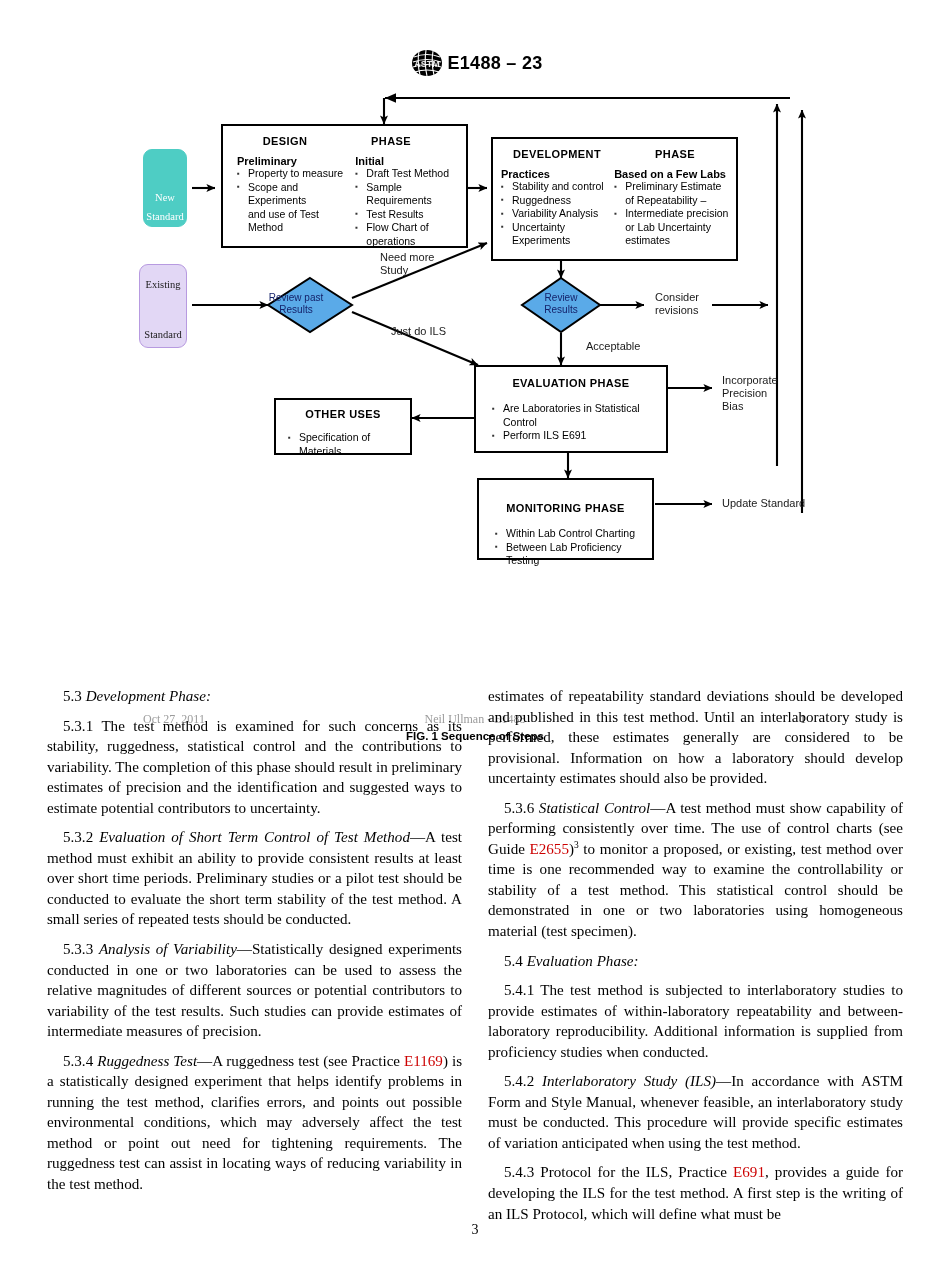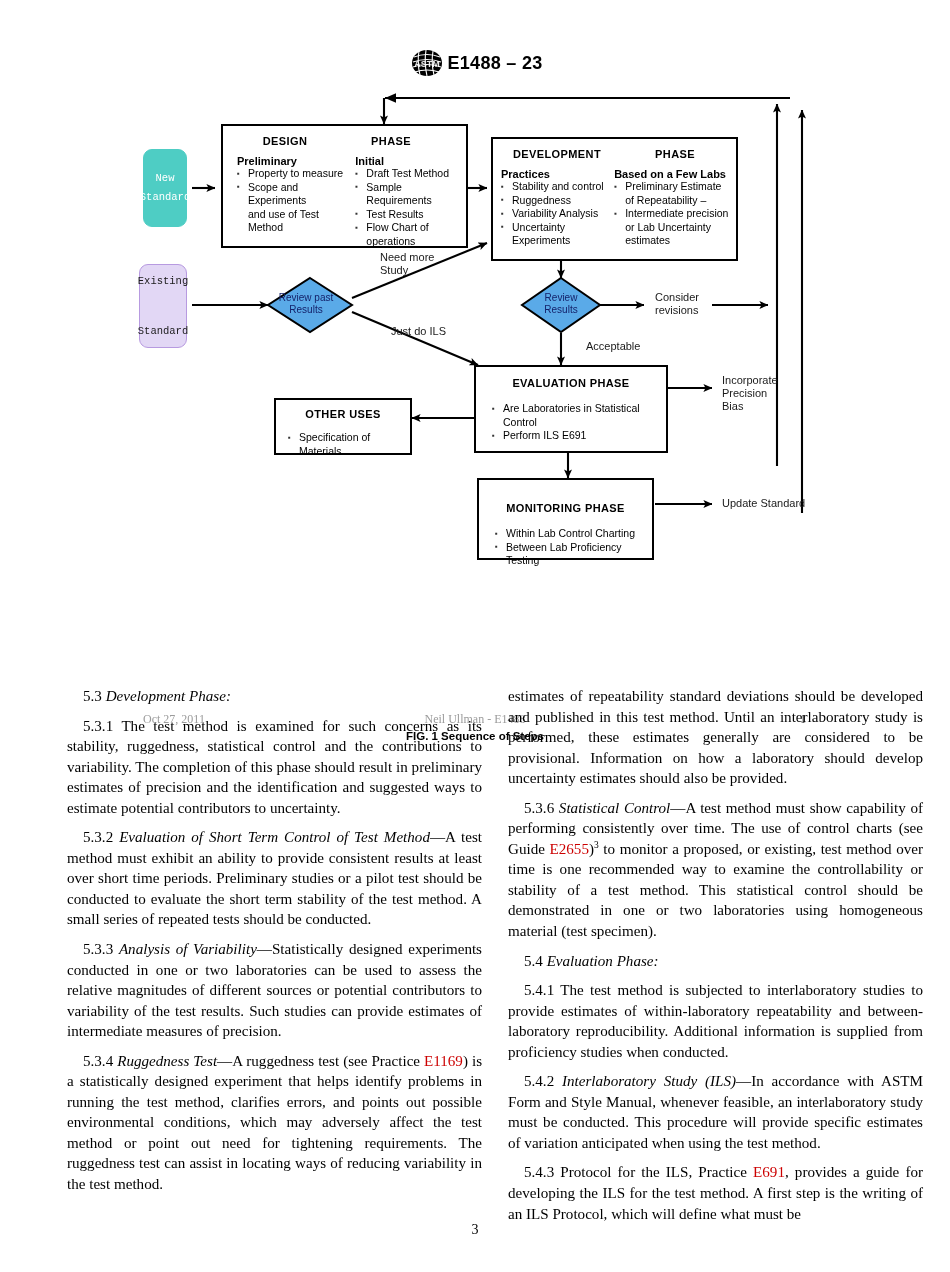--- a/index.html
+++ b/index.html
@@ -98,27 +98,27 @@
     color: #333;
   }
   .blist li.cont { padding-left: 11px; }
   .blist li.cont::before { content: ""; }
 
   
   .term-box {
     position: absolute;
     box-sizing: border-box;
     border-radius: 9px;
-    font-family: Liberation Mono, monospace;
+    font-family: Liberation Serif, serif;
     font-size: 10.5px;
     line-height: 19px;
     text-align: center;
     display: flex;
     flex-direction: column;
-    justify-content: center;
+    justify-content: flex-end;
     align-items: center;
   }
   .term-new {
     background: #4ecdc4;
     color: #ffffff;
     border: 1px solid #4ecdc4;
   }
   .term-existing {
     background: #e2d7f5;
     color: #1a1a1a;
@@ -164,21 +164,20 @@
   }
 
   
   .columns {
     position: absolute;
     top: 686px;
     left: 47px;
     width: 856px;
     display: flex;
     gap: 26px;
-    margin-left: 20px;
   }
   .col {
     width: 415px;
   }
   .col p {
     margin: 0;
     font-size: 15.1px;
     line-height: 20.55px;
     text-align: justify;
     text-indent: 16px;
@@ -329,21 +328,21 @@
           <li>Preliminary Estimate</li>
           <li class="cont">of Repeatability –</li>
           <li>Intermediate precision</li>
           <li class="cont">or Lab Uncertainty</li>
           <li class="cont">estimates</li>
         </ul>
       </div>
     </div>
   </div>
 
-  <div class="diamond-label" style="left:274px; top:204px; width:64px;">Review past
+  <div class="diamond-label" style="left:264px; top:204px; width:64px;">Review past
 Results</div>
   <div class="diamond-label" style="left:533px; top:204px; width:56px;">Review
 Results</div>
 
   <div class="fig-label" style="left:380px; top:163px;">Need more
 Study</div>
   <div class="fig-label" style="left:391px; top:237px;">Just do ILS</div>
   <div class="fig-label" style="left:655px; top:203px;">Consider
 revisions</div>
   <div class="fig-label" style="left:586px; top:252px;">Acceptable</div>

